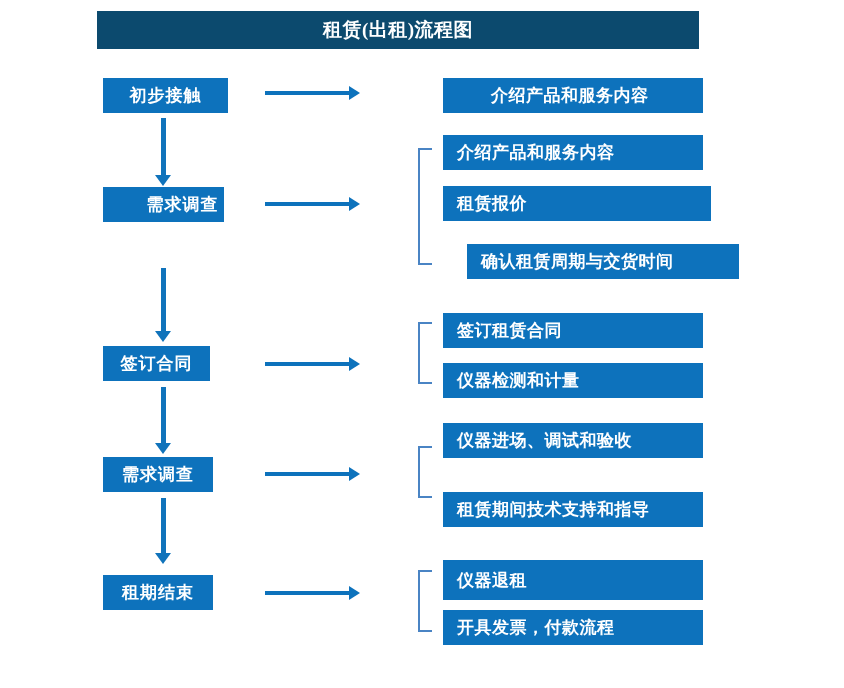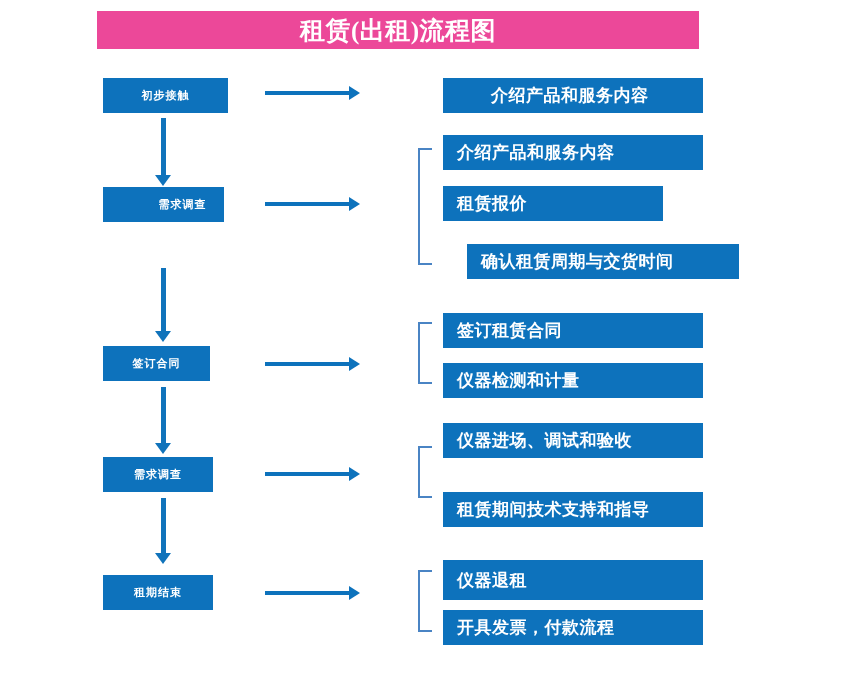--- a/index.html
+++ b/index.html
@@ -19,43 +19,43 @@
     height: 688px;
   }
 
   
   .title-bar {
     position: absolute;
     left: 97px;
     top: 11px;
     width: 602px;
     height: 38px;
-    background: #ec4899;
+    background: #0c4a6e;
     color: #ffffff;
     font-weight: bold;
-    font-size: 25px;
+    font-size: 19px;
     display: flex;
     align-items: center;
     justify-content: center;
     letter-spacing: 0.5px;
   }
 
   
   .node {
     position: absolute;
     background: #0d72bc;
     color: #ffffff;
     font-weight: bold;
     display: flex;
     align-items: center;
     box-sizing: border-box;
   }
   .node.left {
     justify-content: center;
-    font-size: 11px;
+    font-size: 17px;
     letter-spacing: 1px;
   }
   .node.right {
     justify-content: flex-start;
     padding-left: 14px;
     font-size: 17px;
     letter-spacing: 0.5px;
   }
 
   
@@ -137,21 +137,21 @@
 
   <div class="h-arrow" style="left:265px; top:197px; width:95px;">
     <div class="shaft" style="width:84px;"></div>
     <div class="head" style="left:84px;"></div>
   </div>
 
   <div class="bracket" style="left:418px; top:148px; height:117px;"></div>
 
   <div class="node right" style="left:443px; top:135px; width:260px; height:35px;">介绍产品和服务内容</div>
 
-  <div class="node right" style="left:443px; top:186px; width:220px; height:35px;">租赁报价</div>
+  <div class="node right" style="left:443px; top:186px; width:268px; height:35px;">租赁报价</div>
 
   <div class="node right" style="left:467px; top:244px; width:272px; height:35px;">确认租赁周期与交货时间</div>
 
   <div class="v-arrow" style="left:155px; top:268px; height:74px;">
     <div class="shaft" style="height:63px;"></div>
     <div class="head" style="top:63px;"></div>
   </div>
 
   <div class="node left" style="left:103px; top:346px; width:107px; height:35px;">签订合同</div>
 

